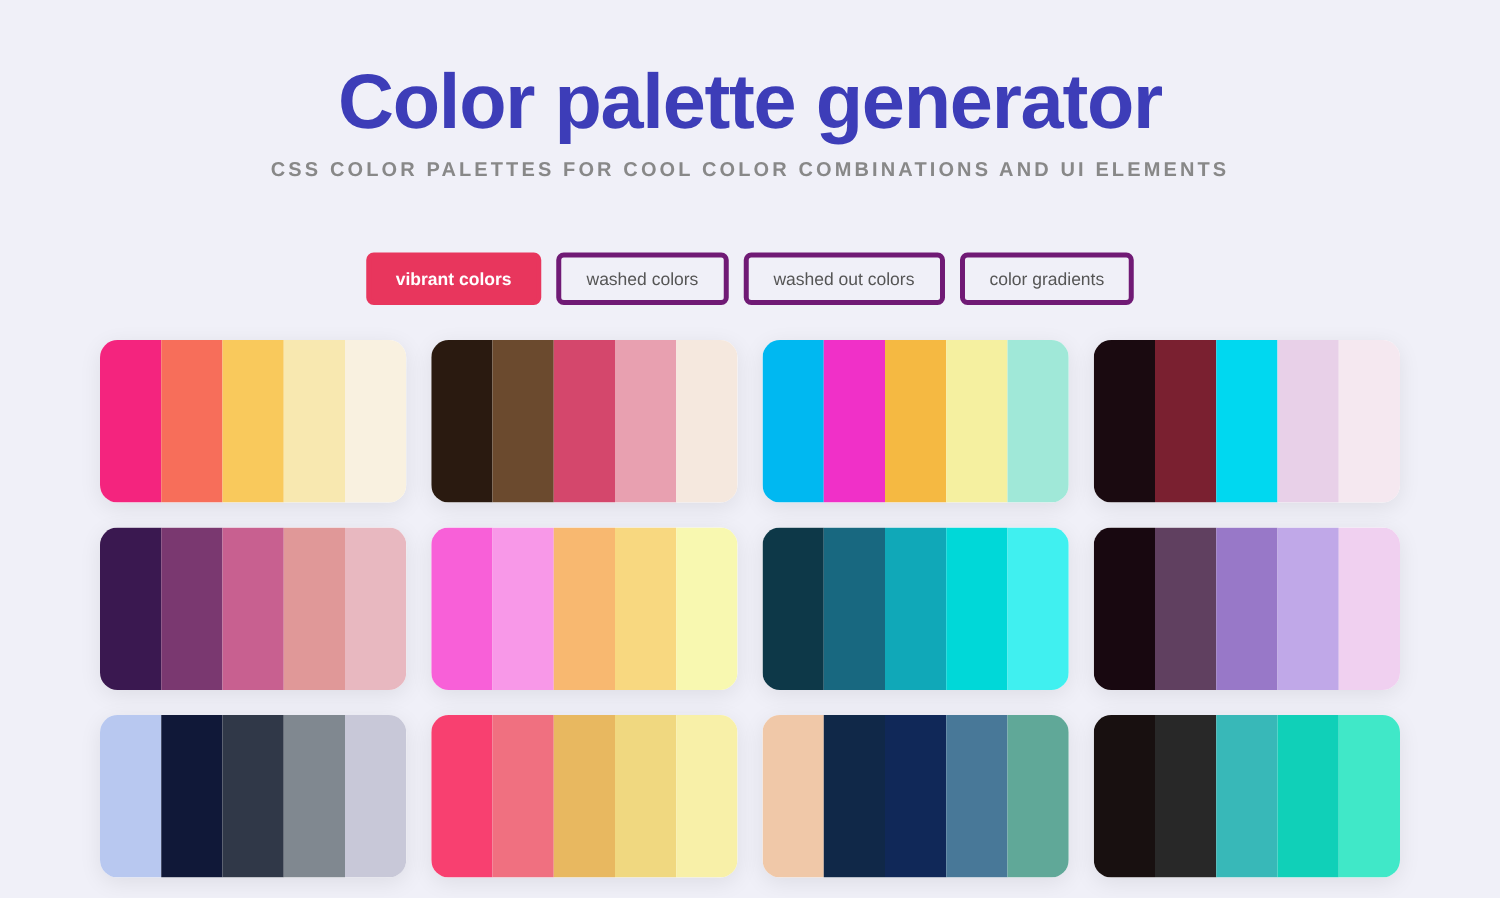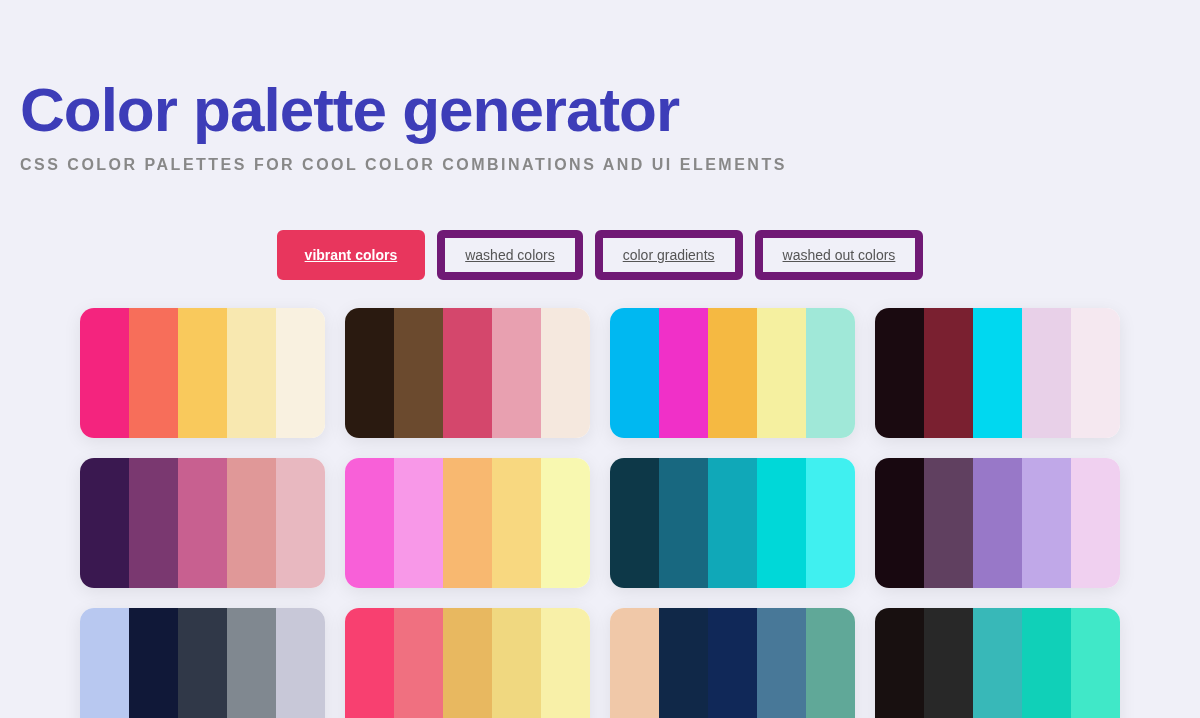--- a/index.html
+++ b/index.html
@@ -3,22 +3,22 @@
   <meta charset="utf-8">
   <style>
     * { box-sizing: border-box; margin: 0; padding: 0; }
     body {
       background-color: #f0f0f8;
       font-family: 'Segoe UI', Arial, sans-serif;
       min-height: 718px;
       overflow-x: hidden;
     }
     .page-header {
-      text-align: left;
-      padding: 76px 20px 20px;
+      text-align: center;
+      padding: 48px 20px 20px;
     }
     .page-title {
       font-size: 62px;
       font-weight: 800;
       color: #3d3db8;
       letter-spacing: -1px;
       line-height: 1.1;
     }
     .page-subtitle {
       font-size: 16px;
@@ -33,25 +33,24 @@
       justify-content: center;
       gap: 12px;
       margin: 36px 0 28px;
     }
     .filter-tab {
       padding: 9px 20px;
       border-radius: 6px;
       font-size: 14px;
       font-weight: 500;
       cursor: pointer;
-      border: 8px solid #701a75;
+      border: 4px solid #701a75;
       background: transparent;
       color: #555;
       transition: all 0.15s;
-      text-decoration: underline;
     }
     .filter-tab.active {
       background: #e8365d;
       border-color: #e8365d;
       color: #fff;
       font-weight: 600;
     }
     .palettes-grid {
       display: grid;
       grid-template-columns: repeat(4, 1fr);
@@ -79,22 +78,22 @@
 <body>
 
 <header class="page-header">
   <h1 class="page-title">Color palette generator</h1>
   <p class="page-subtitle">CSS COLOR PALETTES FOR COOL COLOR COMBINATIONS AND UI ELEMENTS</p>
 </header>
 
 <nav class="filter-tabs">
 <button class="filter-tab active">vibrant colors</button>
     <button class="filter-tab">washed colors</button>
+    <button class="filter-tab">washed out colors</button>
     <button class="filter-tab">color gradients</button>
-    <button class="filter-tab">washed out colors</button>
   </nav>
 
 <main class="palettes-grid">
 <div class="palette-card">
       <div class="palette-swatch" style="background-color: rgb(244, 36, 126);"></div>
       <div class="palette-swatch" style="background-color: rgb(247, 110, 90);"></div>
       <div class="palette-swatch" style="background-color: rgb(249, 201, 92);"></div>
       <div class="palette-swatch" style="background-color: rgb(248, 232, 176);"></div>
       <div class="palette-swatch" style="background-color: rgb(249, 241, 224);"></div>
     </div>

